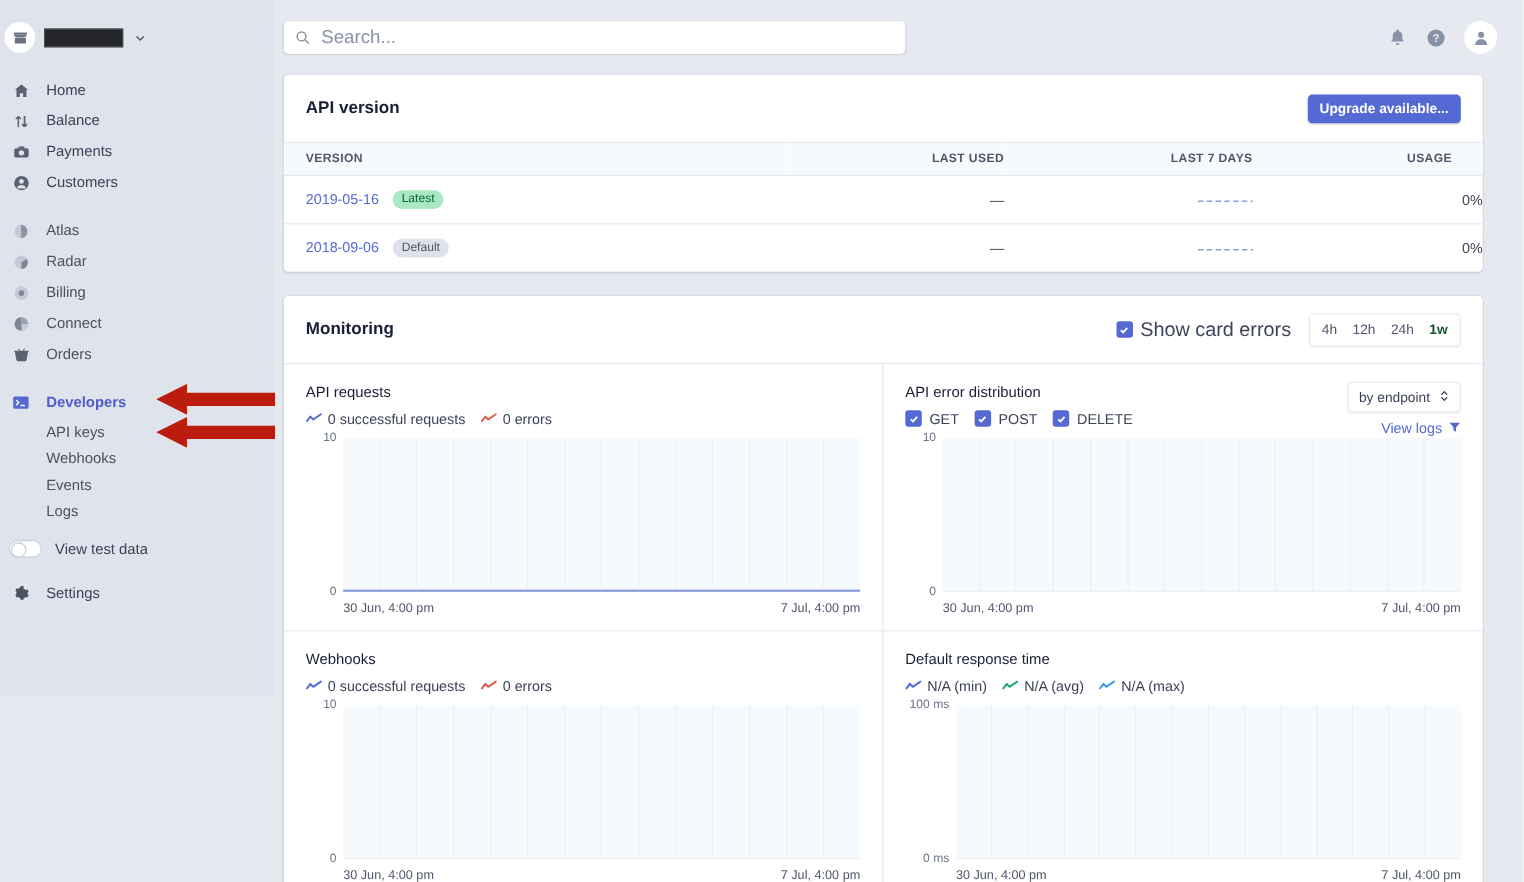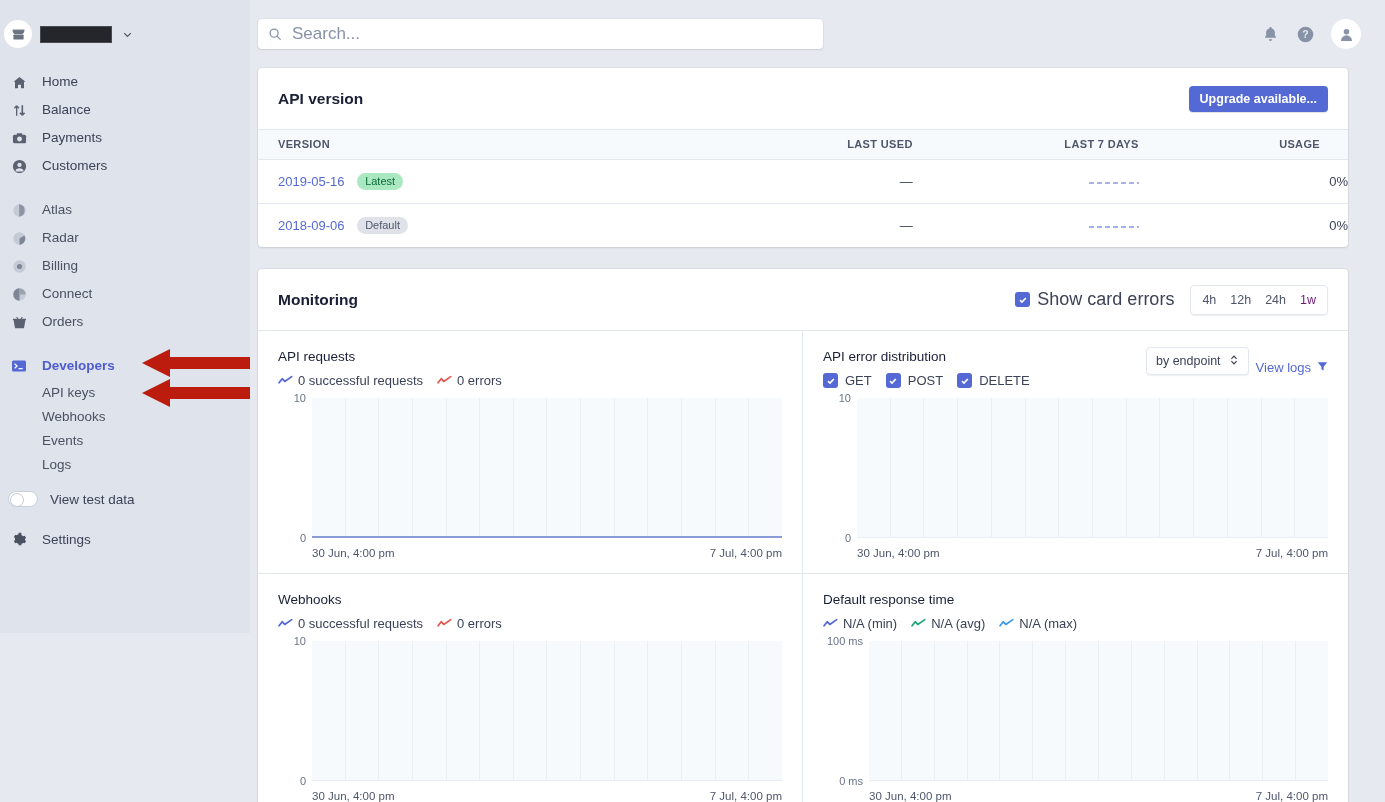--- a/index.html
+++ b/index.html
@@ -194,33 +194,33 @@
   .seg {
     display: flex; align-items: center;
     border: 1px solid #e3e8ee; border-radius: 4px;
     height: 30px; padding: 0 4px;
     box-shadow: 0 1px 1px rgba(60,66,87,.08);
   }
   .seg-btn {
     font-size: 12.5px; color: #4f566b;
     padding: 0 7px; cursor: pointer; line-height: 28px;
   }
-  .seg-btn.on { color: #701a75; font-weight: normal; }
+  .seg-btn.on { color: #14532d; font-weight: bold; }
 
   .mon-grid { display: grid; grid-template-columns: 1fr 1fr; }
   .panel { padding: 18px 20px 14px 20px; position: relative; }
   .panel.brdr-r { border-right: 1px solid #e3e8ee; }
   .panel.brdr-t { border-top: 1px solid #e3e8ee; }
   .panel-title { font-size: 13.5px; color: #1a1f36; margin-bottom: 9px; }
   .legend { display: flex; align-items: center; gap: 14px; margin-bottom: 10px; flex-wrap: wrap; }
   .legend-item { display: flex; align-items: center; gap: 5px; font-size: 13px; color: #3c4257; }
   .legend-item.chk { gap: 7px; }
   .panel-corner {
     position: absolute; right: 20px; top: 16px;
-    display: flex; align-items: flex-end; gap: 7px;
+    display: flex; flex-direction: column; align-items: flex-end; gap: 7px;
   }
   .select-box {
     display: flex; align-items: center; gap: 8px;
     border: 1px solid #e3e8ee; border-radius: 4px;
     height: 28px; padding: 0 9px;
     font-size: 12.5px; color: #3c4257;
     box-shadow: 0 1px 1px rgba(60,66,87,.08);
     cursor: pointer; background: #fff;
   }
   .view-logs {

